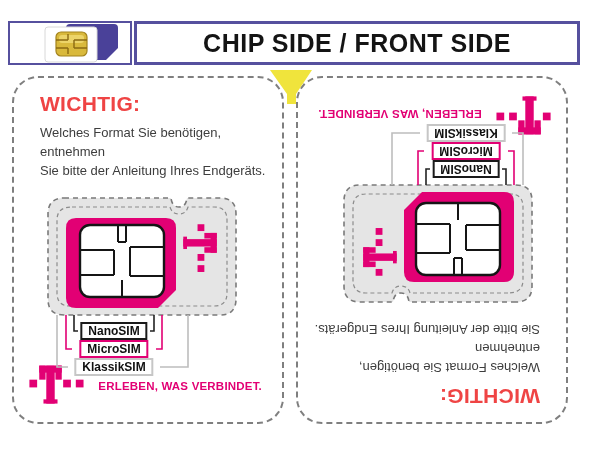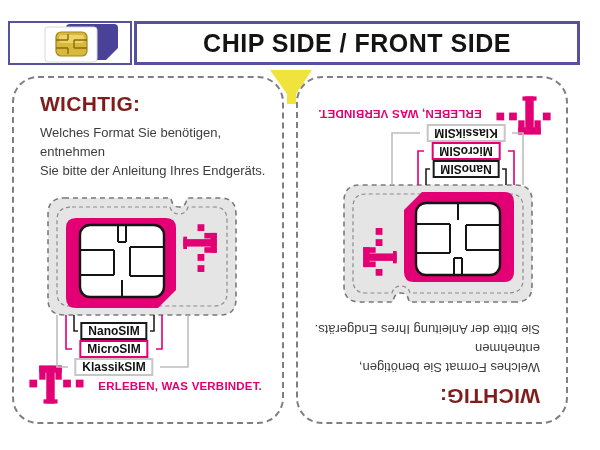--- a/index.html
+++ b/index.html
@@ -15,21 +15,21 @@
 
   
   .panel{position:absolute;top:76px;width:268px;height:344px;
     border:2px dashed #7f7f7f;border-radius:26px;background:#fff;
     display:flex;flex-direction:column;box-sizing:content-box;}
   .panel-left{left:12px;}
   .panel-right{left:296px;transform:rotate(180deg);}
 
   .wedge{position:absolute;left:269px;top:69px;z-index:5;}
 
-  .heading{margin:14px 0 0 26px;font-size:21px;font-weight:800;color:#7f1d1d;letter-spacing:.3px;}
+  .heading{margin:14px 0 0 26px;font-size:21px;font-weight:800;color:#ef4444;letter-spacing:.3px;}
   .bodytext{margin:7px 0 0 26px;font-size:13px;line-height:19px;color:#3d3d3d;}
 
   .diagram{position:relative;width:240px;height:190px;margin:10px 0 0 12px;}
   .diagram svg{position:absolute;left:0;top:0;}
 
   .simlabel{position:absolute;left:88px;transform:translateX(-50%);
     background:#fff;font-size:12px;font-weight:700;color:#111;
     line-height:14px;padding:0 6px;white-space:nowrap;z-index:3;}
   .simlabel.nano{top:132px;border:2px solid #1a1a1a;}
   .simlabel.micro{top:150px;border:2px solid #e20074;}

